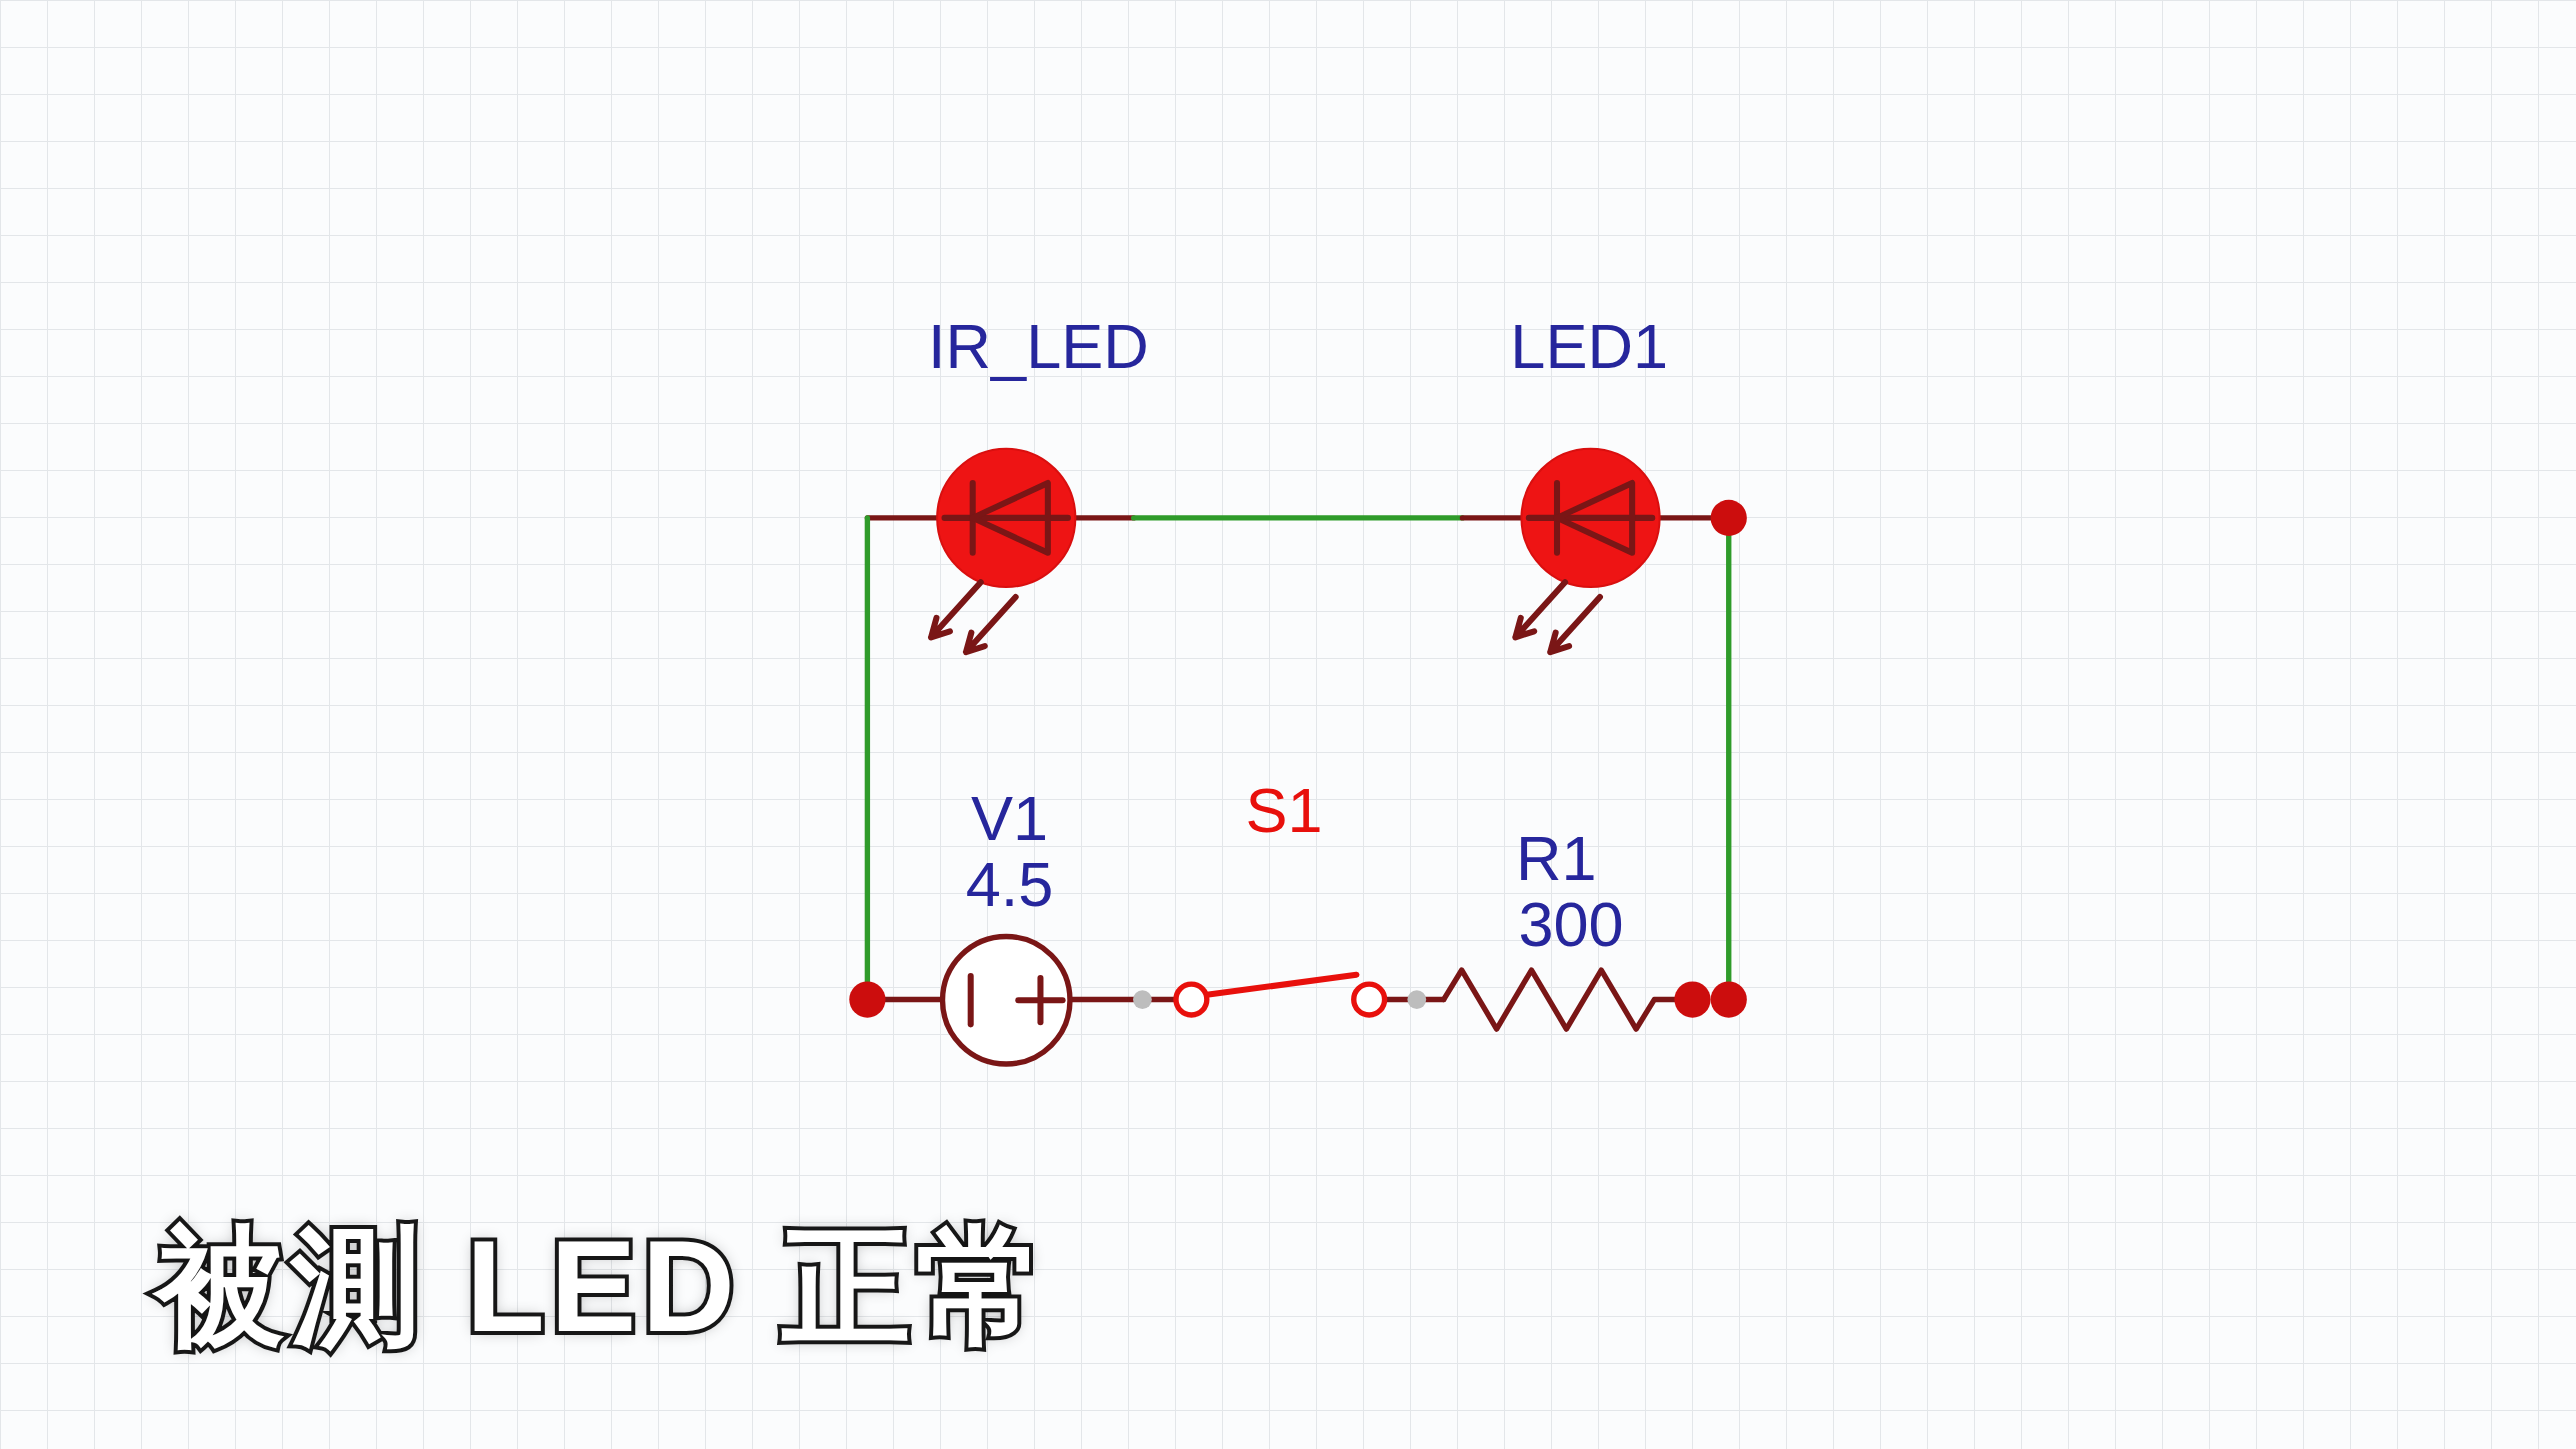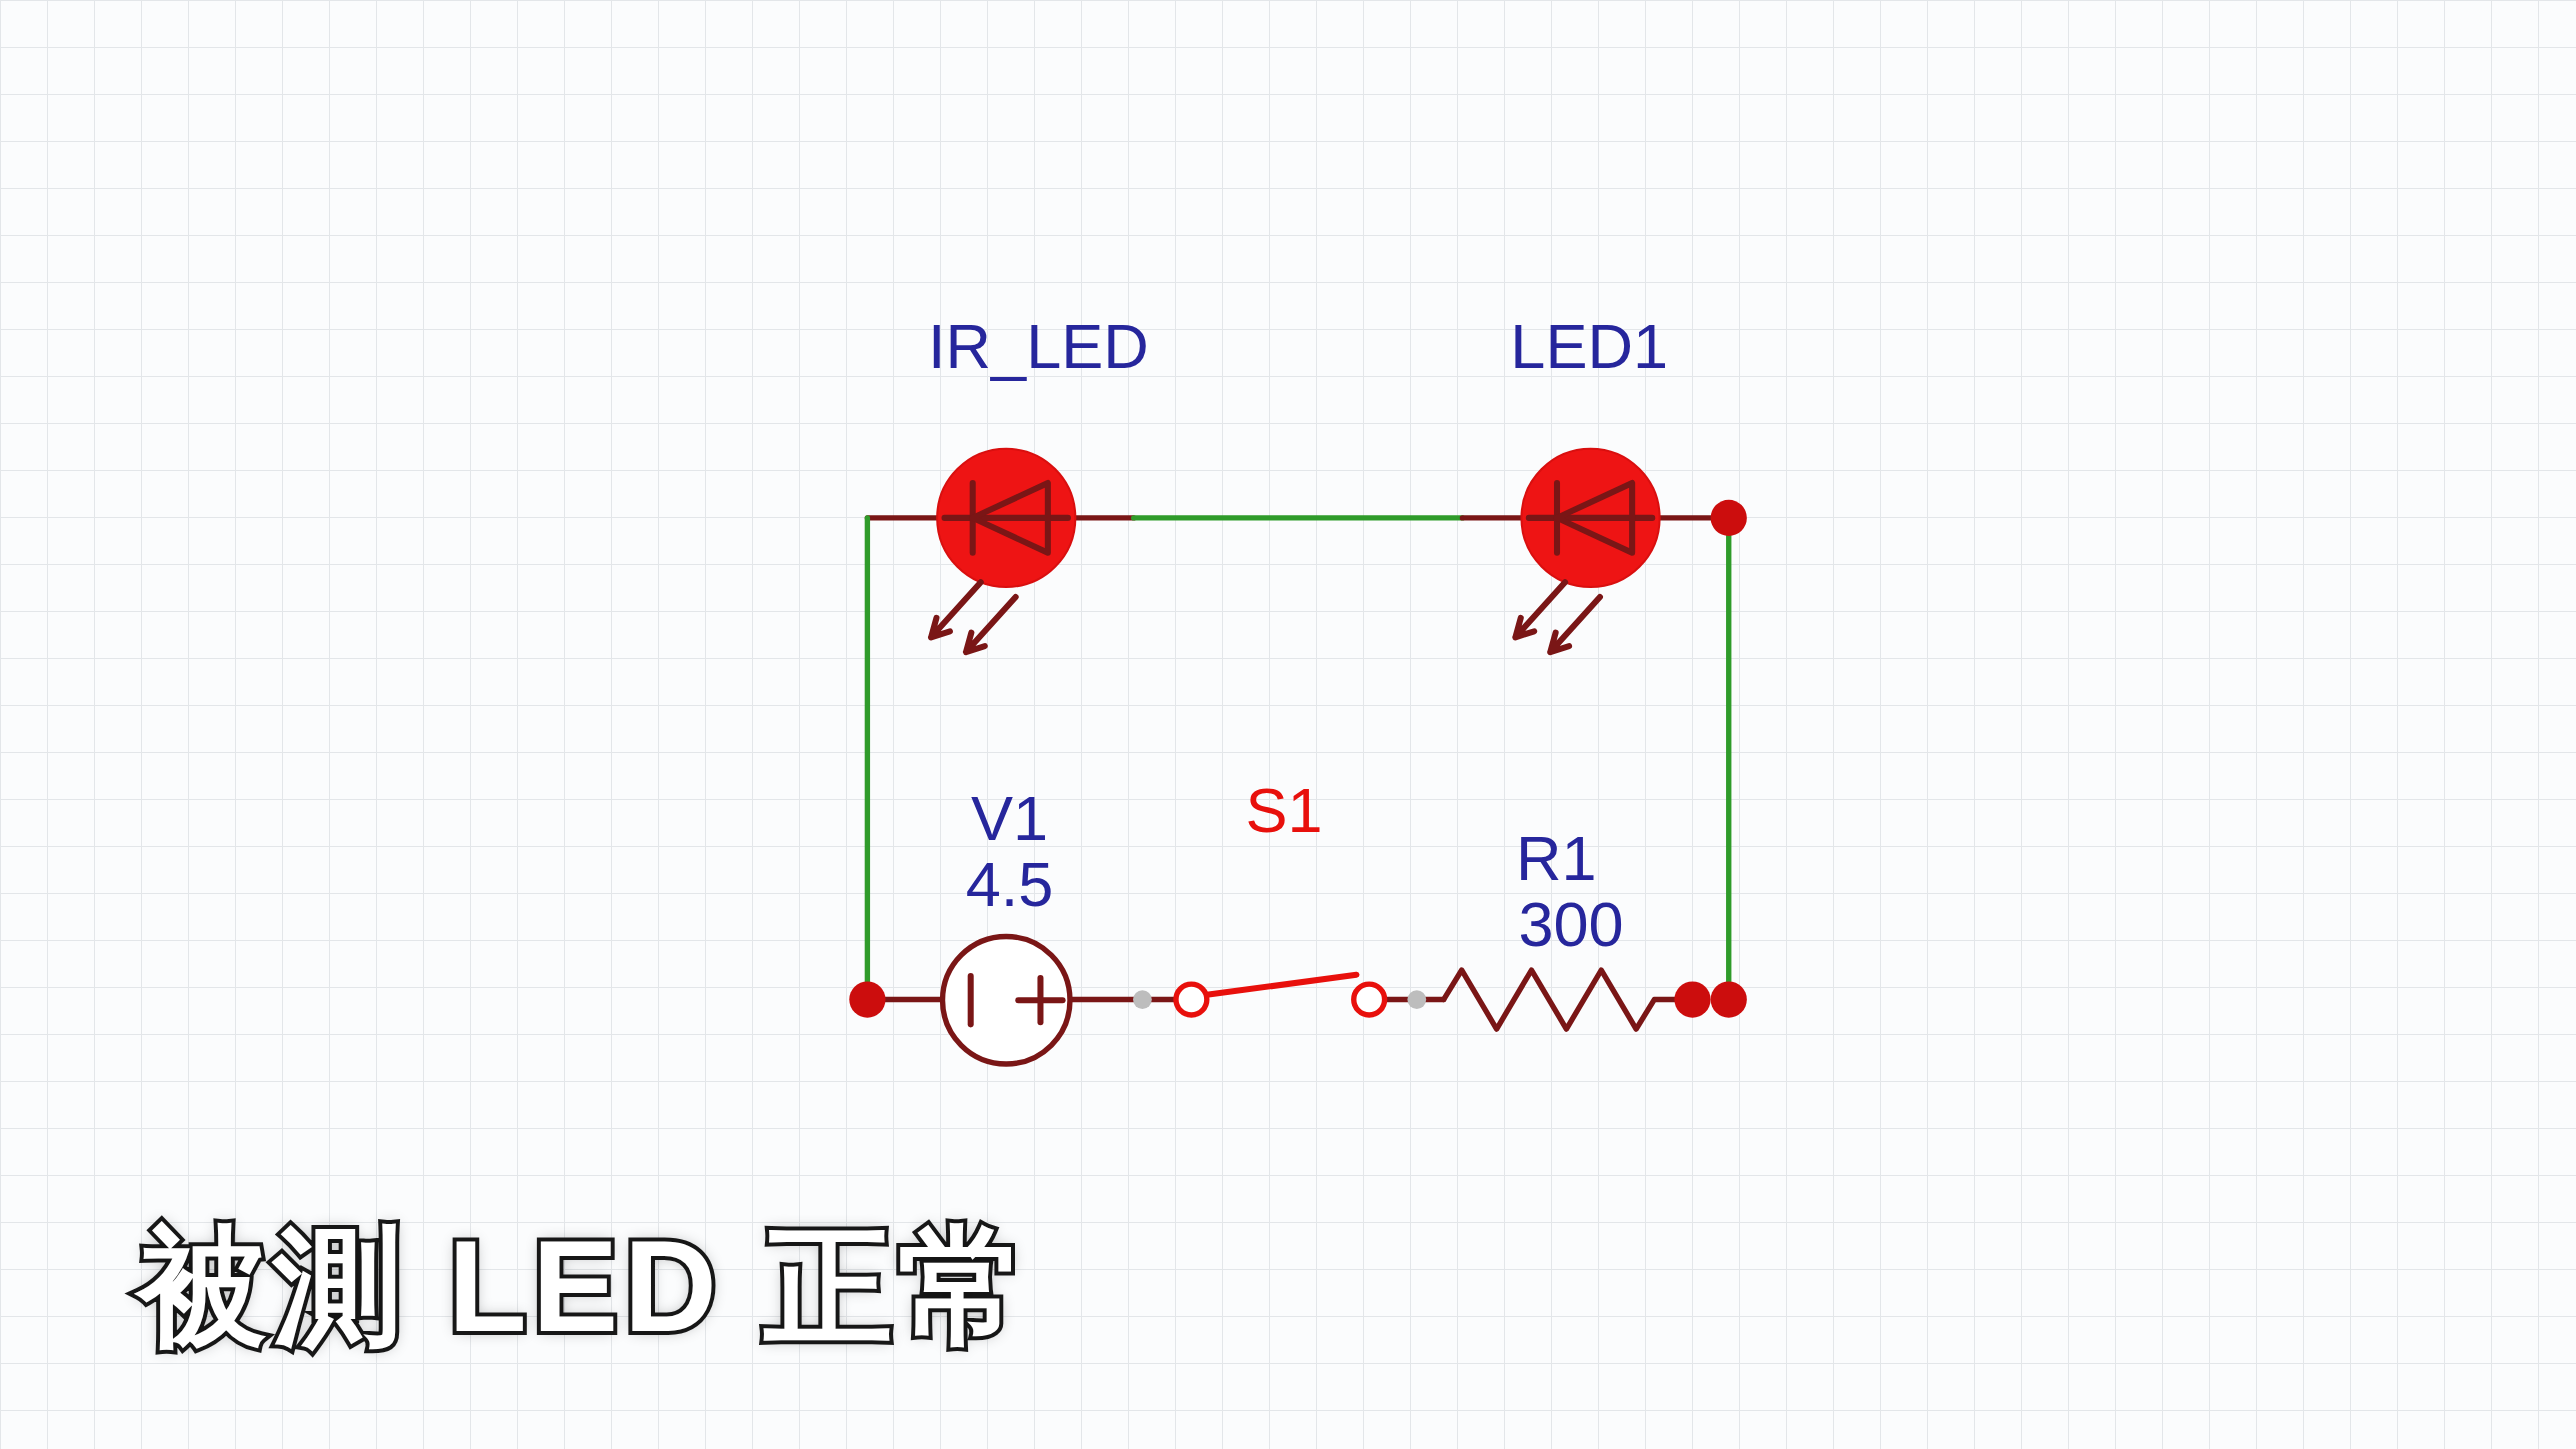--- a/index.html
+++ b/index.html
@@ -22,21 +22,21 @@
     position: absolute;
     left: 0;
     top: 0;
   }
   .lbl {
     font-family: "Liberation Sans", sans-serif;
     font-size: 94px;
   }
   .caption {
     position: absolute;
-    left: 138px;
+    left: 156px;
     top: 1201px;
     font-size: 129px;
     font-weight: 700;
     letter-spacing: 5.4px;
     color: #ffffff;
     -webkit-text-stroke: 8px #1a1a1a;
     paint-order: stroke fill;
     text-shadow: 0 0 14.8px rgba(0,0,0,0.30);
     white-space: nowrap;
     font-family: "Liberation Sans", sans-serif;

